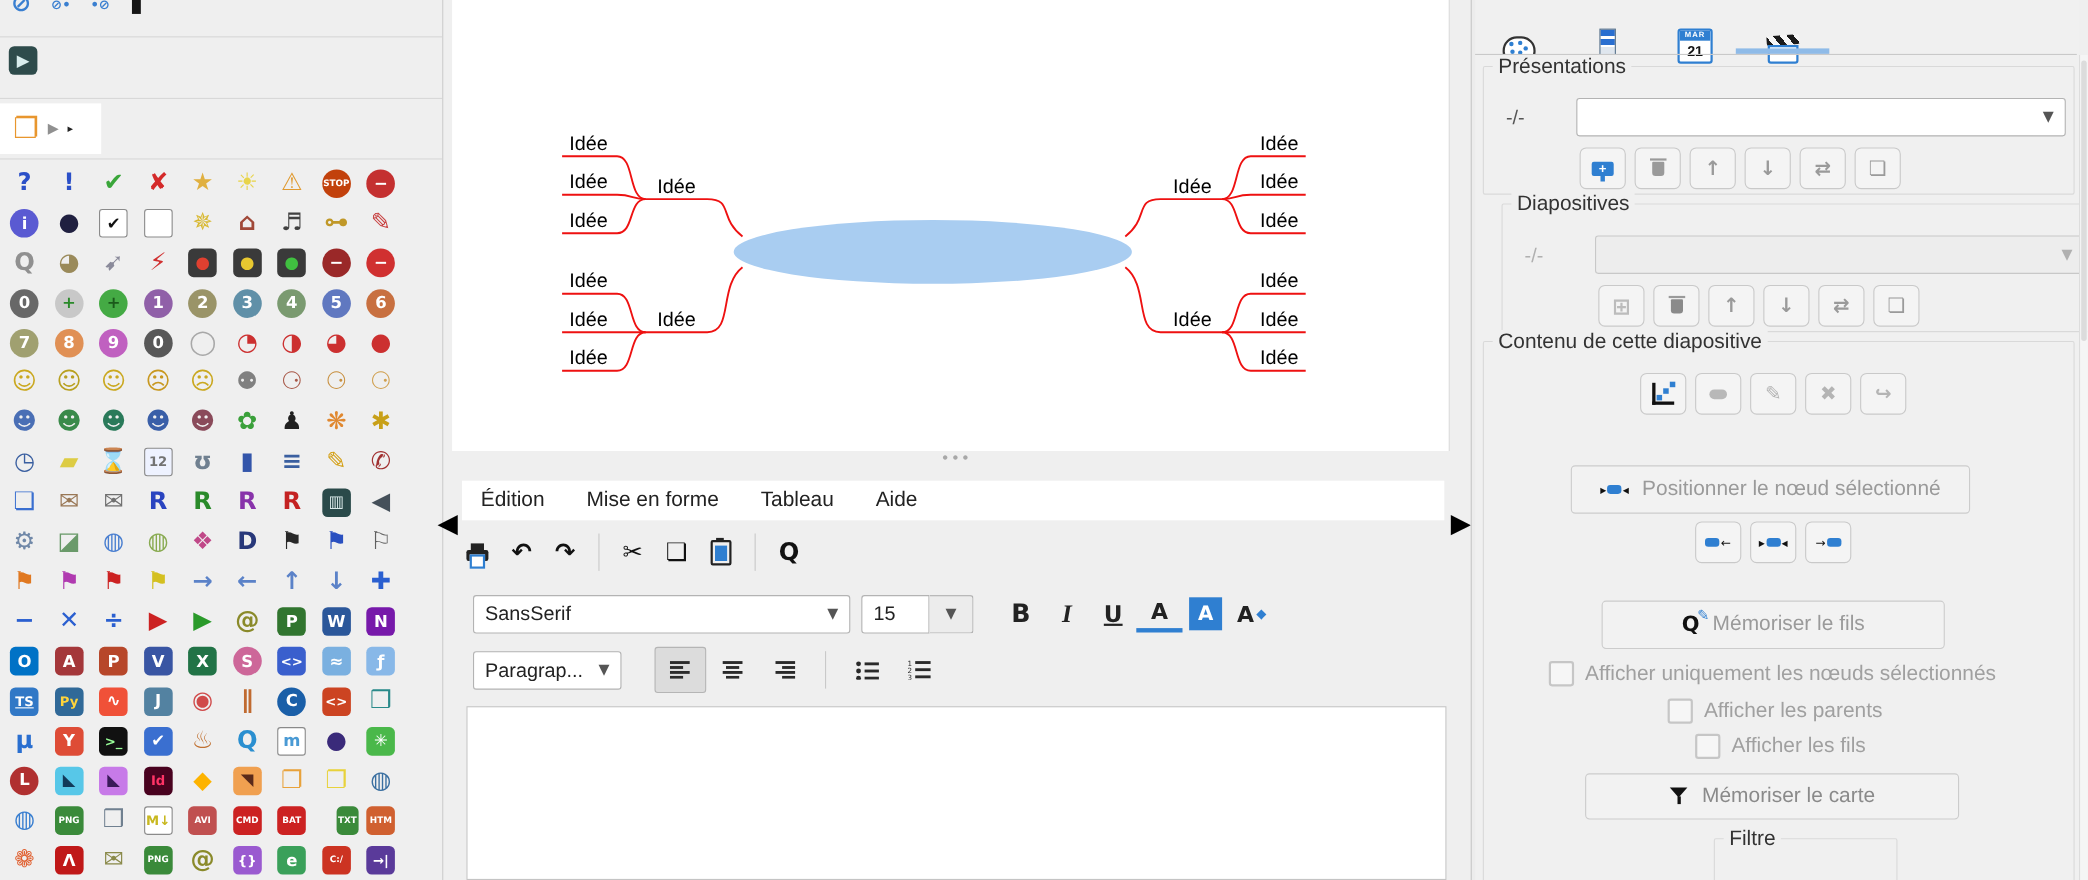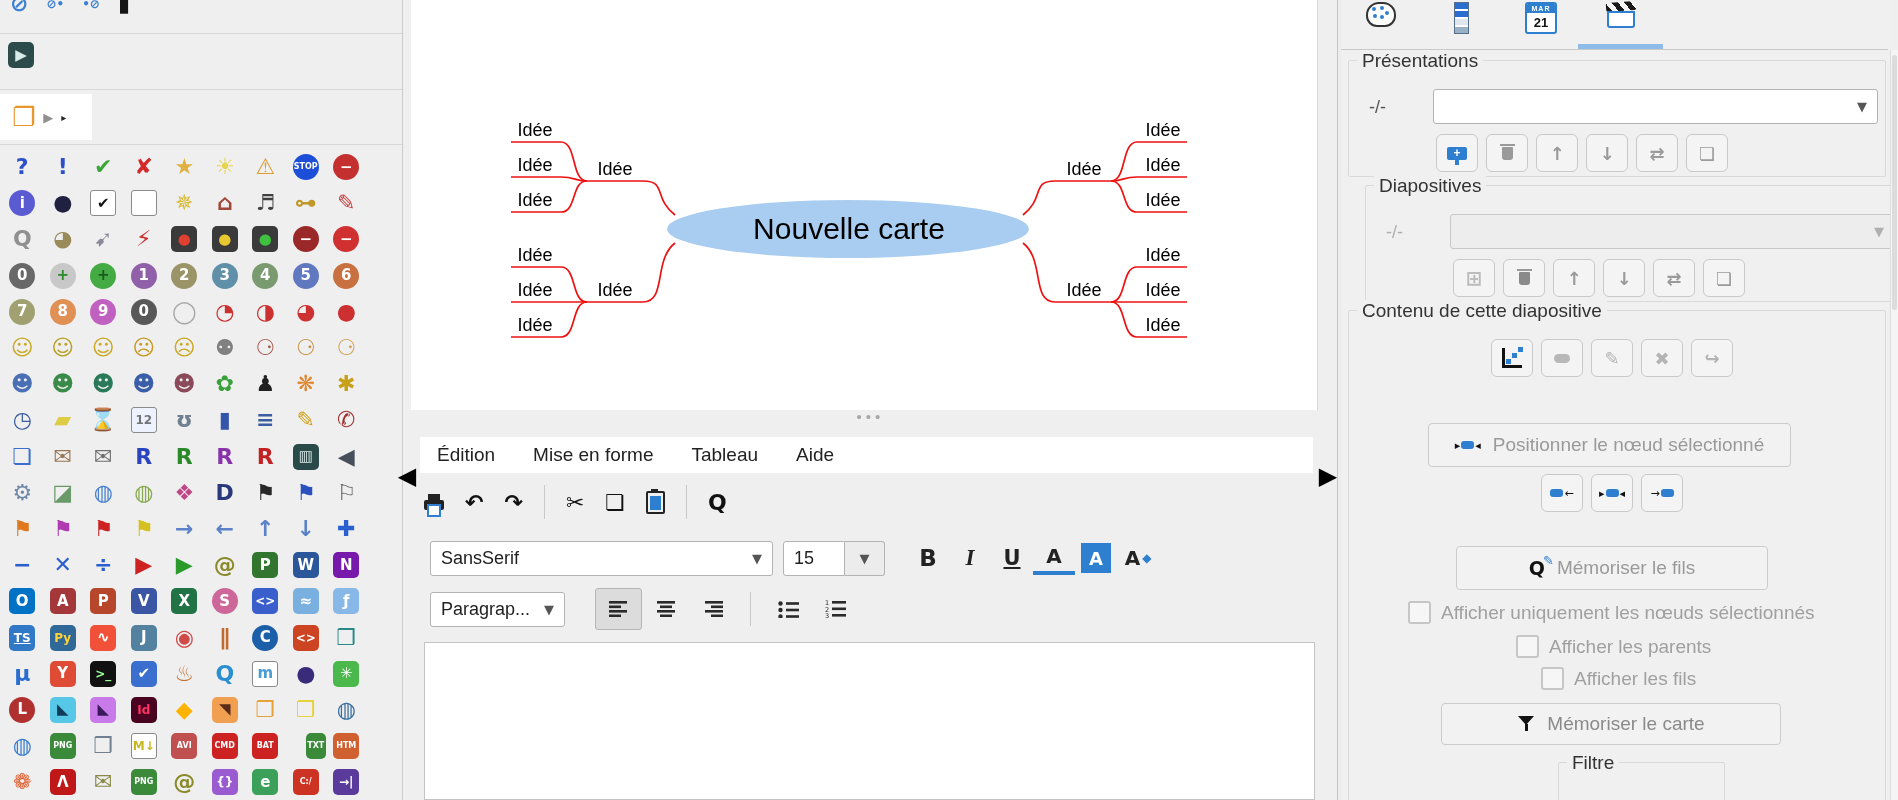--- a/index.html
+++ b/index.html
@@ -47,21 +47,21 @@
   .combo .arr{margin-left:auto;color:#555;font-size:13px;font-family:"DejaVu Sans",sans-serif;}
   .combo.dis{background:#ededed;border-color:#c8c8c8;}
   .fmtbtn{width:42px;height:38px;display:flex;align-items:center;justify-content:center;cursor:pointer;font-family:"DejaVu Sans",sans-serif;}
   #note-pararow{left:430px;top:588px;width:884px;height:42px;display:flex;align-items:center;}
   .alignbtn{width:45px;height:40px;display:flex;align-items:center;justify-content:center;cursor:pointer;border:1px solid transparent;border-radius:3px;}
   .alignbtn.sel{background:#dcdcdc;border-color:#b5b5b5;}
   #note-body{left:424px;top:642px;width:891px;height:158px;background:#fff;border:1px solid #c4c4c4;box-sizing:border-box;font-size:18px;padding:6px;}
   .handle{position:absolute;width:20px;height:40px;display:flex;align-items:center;justify-content:center;font-size:24px;color:#000;cursor:pointer;font-family:"DejaVu Sans",sans-serif;}
   
   #right-panel{left:1341px;top:0;width:549px;height:800px;background:#f0f0f0;}
-  .tab{position:absolute;top:2px;width:80px;height:44px;display:flex;align-items:flex-start;justify-content:center;cursor:pointer;}
+  .tab{position:absolute;top:14px;width:80px;height:44px;display:flex;align-items:flex-end;justify-content:center;cursor:pointer;}
   #tabline{position:absolute;left:0px;top:49px;width:547px;height:1px;background:#c9c9c9;}
   #tabactive{position:absolute;left:237px;top:44px;width:85px;height:5px;background:var(--tabline);}
   .pal{width:26px;height:21px;border:2px solid #333;border-radius:13px 13px 11px 11px;position:relative;background:#fff;}
   .pal::after{content:"";position:absolute;left:4px;top:3px;width:4px;height:4px;border-radius:50%;background:var(--accent);
     box-shadow:8px -1px 0 var(--accent),13px 4px 0 var(--accent),1px 7px 0 var(--accent),8px 8px 0 var(--accent);}
   .stk{width:13px;height:30px;border:1px solid #55708a;background:linear-gradient(to bottom,#2a6fd0 0 6px,#fff 6px 8px,#2a6fd0 8px 14px,#fff 14px 16px,#dfe6ee 16px 22px,#fff 22px 24px,#9ab0c4 24px 30px);}
   .cal{width:28px;height:28px;border:2px solid var(--accent);border-radius:3px;background:#fff;overflow:hidden;display:flex;flex-direction:column;}
   .cal b{background:var(--accent);color:#fff;font-size:7px;line-height:9px;text-align:center;font-weight:700;letter-spacing:1px;}
   .cal span{flex:1;display:flex;align-items:center;justify-content:center;font-size:13px;font-weight:700;color:#111;}
   .clap{width:30px;height:26px;position:relative;}
@@ -141,21 +141,21 @@
       <span class="tile">
         <i style="color: rgb(224, 176, 64);">★</i>
       </span>
       <span class="tile">
         <i style="color: rgb(232, 212, 75);">☀</i>
       </span>
       <span class="tile">
         <i style="color: rgb(224, 154, 48);">⚠</i>
       </span>
       <span class="tile">
-        <i class="bg rnd xs" style="color: rgb(255, 255, 255); background: #1d4ed8;">STOP</i>
+        <i class="bg rnd xs" style="color: rgb(255, 255, 255); background: #c2410c;">STOP</i>
       </span>
       <span class="tile">
         <i class="bg rnd" style="color: rgb(255, 255, 255); background: rgb(196, 48, 48);">−</i>
       </span>
       <span class="tile">
         <i class="bg rnd" style="color: rgb(255, 255, 255); background: rgb(90, 90, 210);">i</i>
       </span>
       <span class="tile">
         <i style="color: rgb(32, 32, 64);">●</i>
       </span>
@@ -632,21 +632,20 @@
       <path d="M176,302 C160,302 166,337 150,337 L100,337"></path>
       <path d="M700,181 C716,181 710,142 726,142 L776,142"></path>
       <path d="M700,181 C712,181 712,177 726,177 L776,177"></path>
       <path d="M700,181 C716,181 710,212 726,212 L776,212"></path>
       <path d="M700,302 C716,302 710,267 726,267 L776,267"></path>
       <path d="M700,302 C712,302 712,302 726,302 L776,302"></path>
       <path d="M700,302 C716,302 710,337 726,337 L776,337"></path>
     </g>
     <ellipse cx="437" cy="229" rx="181" ry="29" style="fill:var(--rootfill)"></ellipse>
   </svg>
-  <div id="root-node">Nouvelle carte</div>
   <div class="node-label" style="left:176px;top:158px;width:56px">Idée</div>
   <div class="node-label" style="left:176px;top:279px;width:56px">Idée</div>
   <div class="node-label" style="left:645px;top:158px;width:56px">Idée</div>
   <div class="node-label" style="left:645px;top:279px;width:56px">Idée</div>
   <div class="node-label" style="left:98px;top:119px;width:52px">Idée</div>
   <div class="node-label" style="left:98px;top:154px;width:52px">Idée</div>
   <div class="node-label" style="left:98px;top:189px;width:52px">Idée</div>
   <div class="node-label" style="left:98px;top:244px;width:52px">Idée</div>
   <div class="node-label" style="left:98px;top:279px;width:52px">Idée</div>
   <div class="node-label" style="left:98px;top:314px;width:52px">Idée</div>

